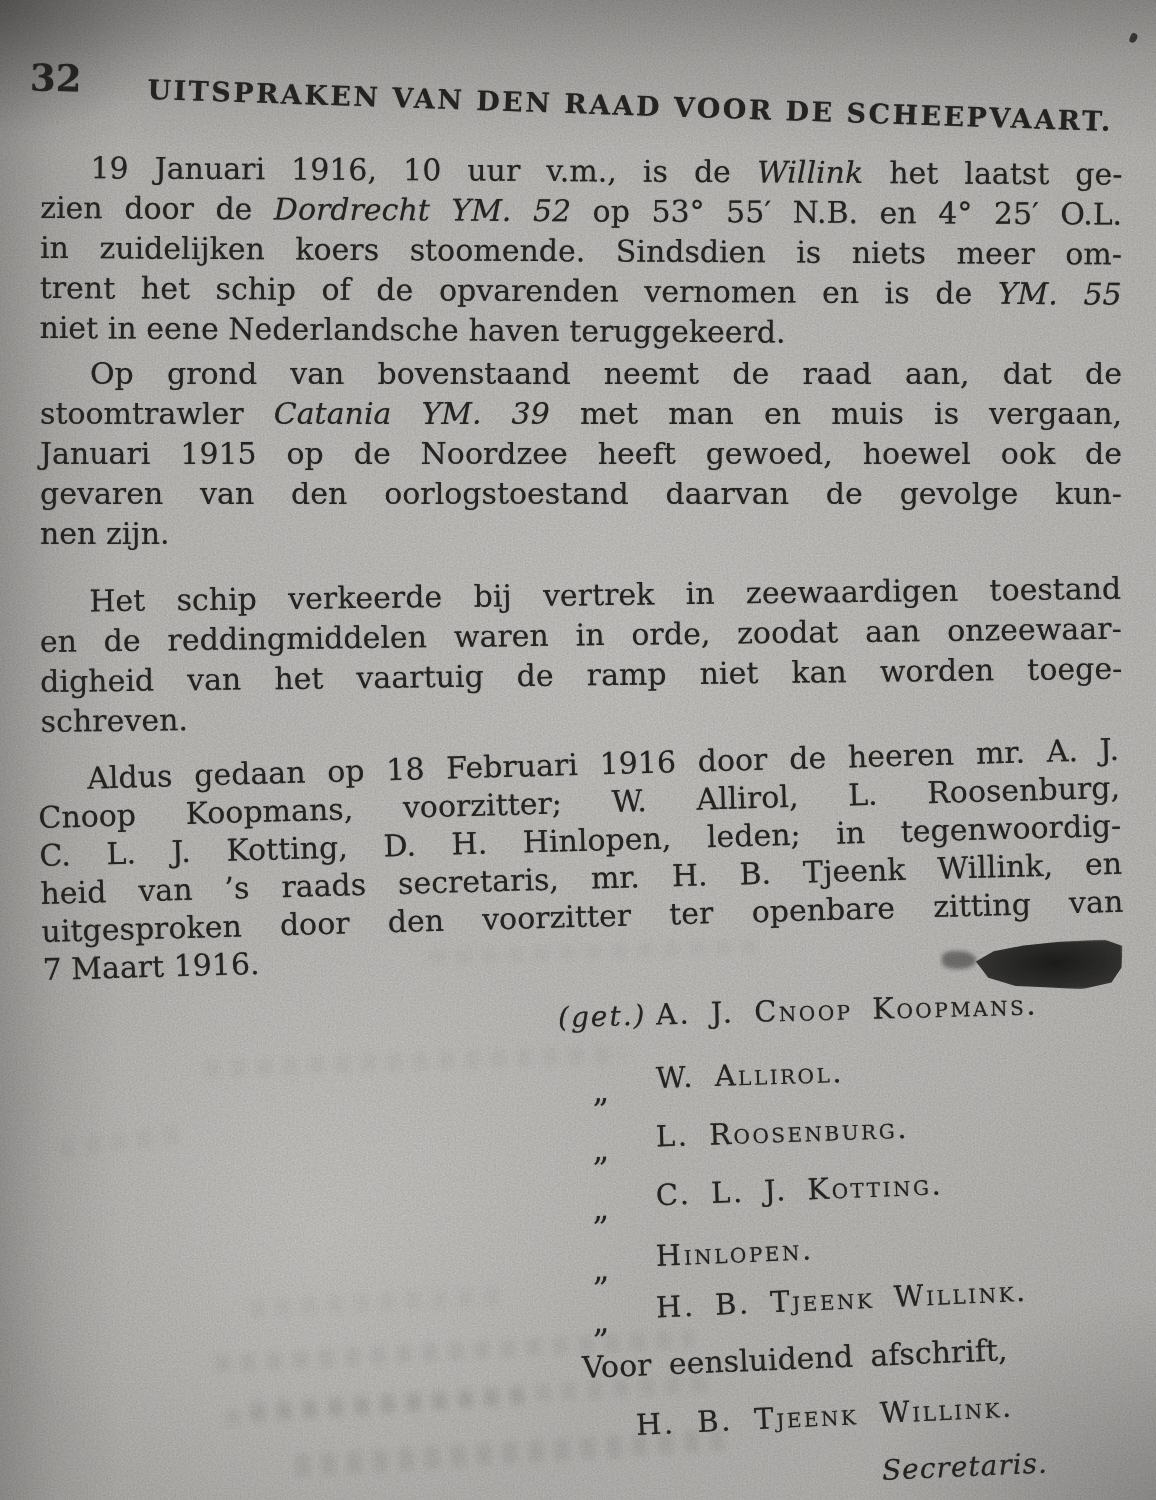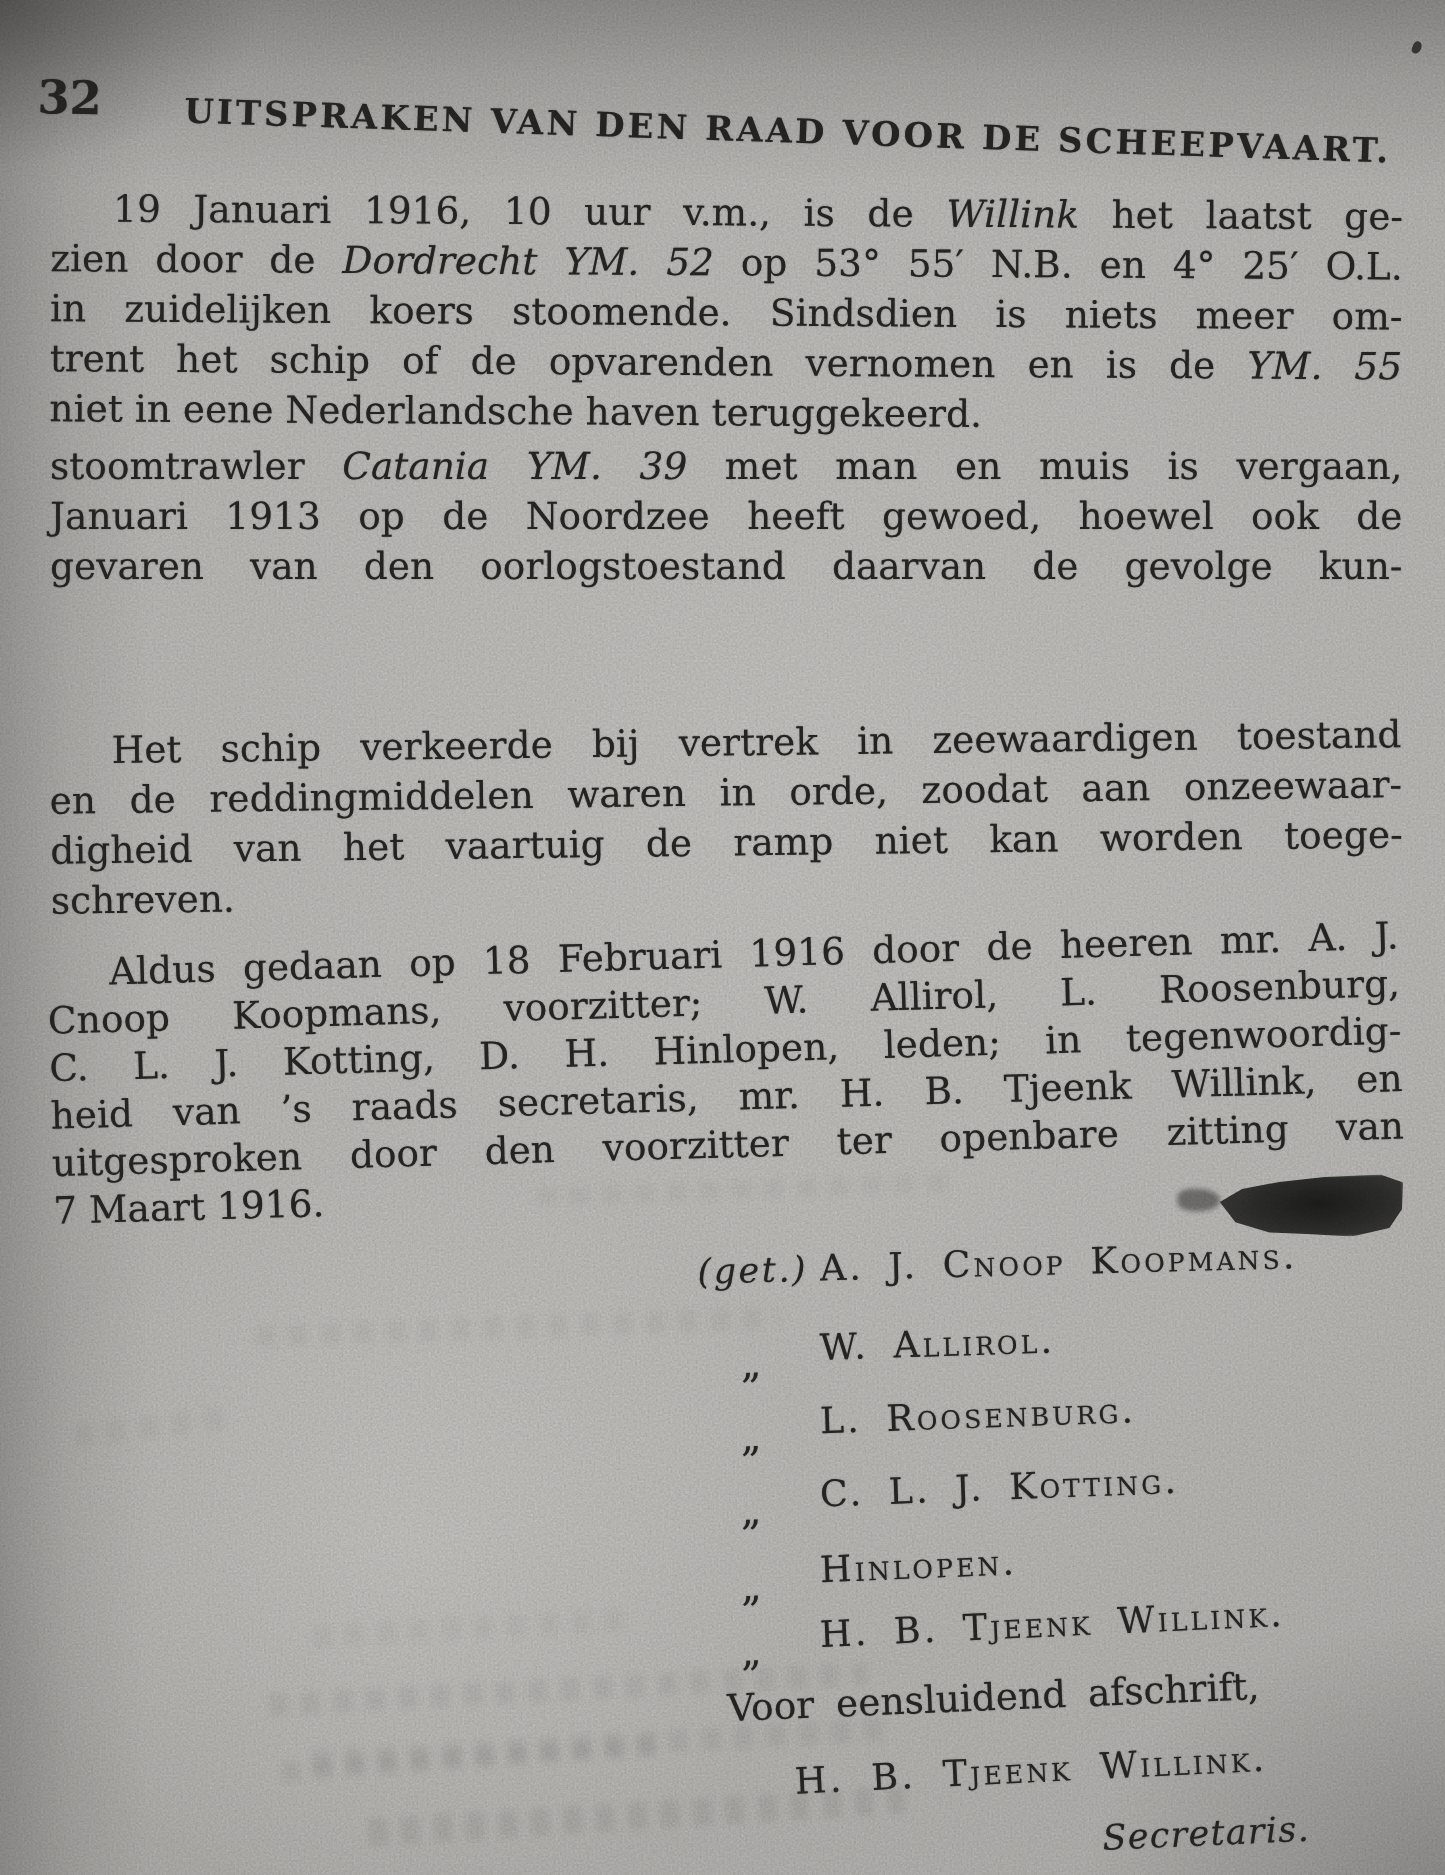--- a/index.html
+++ b/index.html
@@ -107,23 +107,25 @@
 
   <div id="p1" class="para ink">
     <div class="ln first">19 Januari 1916, 10 uur v.m., is de <i>Willink</i> het laatst ge-</div>
     <div class="ln">zien door de <i>Dordrecht YM. 52</i> op 53° 55′ N.B. en 4° 25′ O.L.</div>
     <div class="ln">in zuidelijken koers stoomende. Sindsdien is niets meer om-</div>
     <div class="ln">trent het schip of de opvarenden vernomen en is de <i>YM. 55</i></div>
     <div class="ln last">niet in eene Nederlandsche haven teruggekeerd.</div>
   </div>
 
   <div id="p2" class="para ink">
+    <div class="ln first">Op grond van bovenstaand neemt de raad aan, dat de</div>
     <div class="ln">stoomtrawler <i>Catania YM. 39</i> met man en muis is vergaan,</div>
-    <div class="ln">Januari 1913 op de Noordzee heeft gewoed, hoewel ook de</div>
+    <div class="ln">Januari 1915 op de Noordzee heeft gewoed, hoewel ook de</div>
     <div class="ln">gevaren van den oorlogstoestand daarvan de gevolge kun-</div>
+    <div class="ln last">nen zijn.</div>
   </div>
 
   <div id="p3" class="para ink">
     <div class="ln first">Het schip verkeerde bij vertrek in zeewaardigen toestand</div>
     <div class="ln">en de reddingmiddelen waren in orde, zoodat aan onzeewaar-</div>
     <div class="ln">digheid van het vaartuig de ramp niet kan worden toege-</div>
     <div class="ln last">schreven.</div>
   </div>
 
   <div id="p4" class="para ink">

